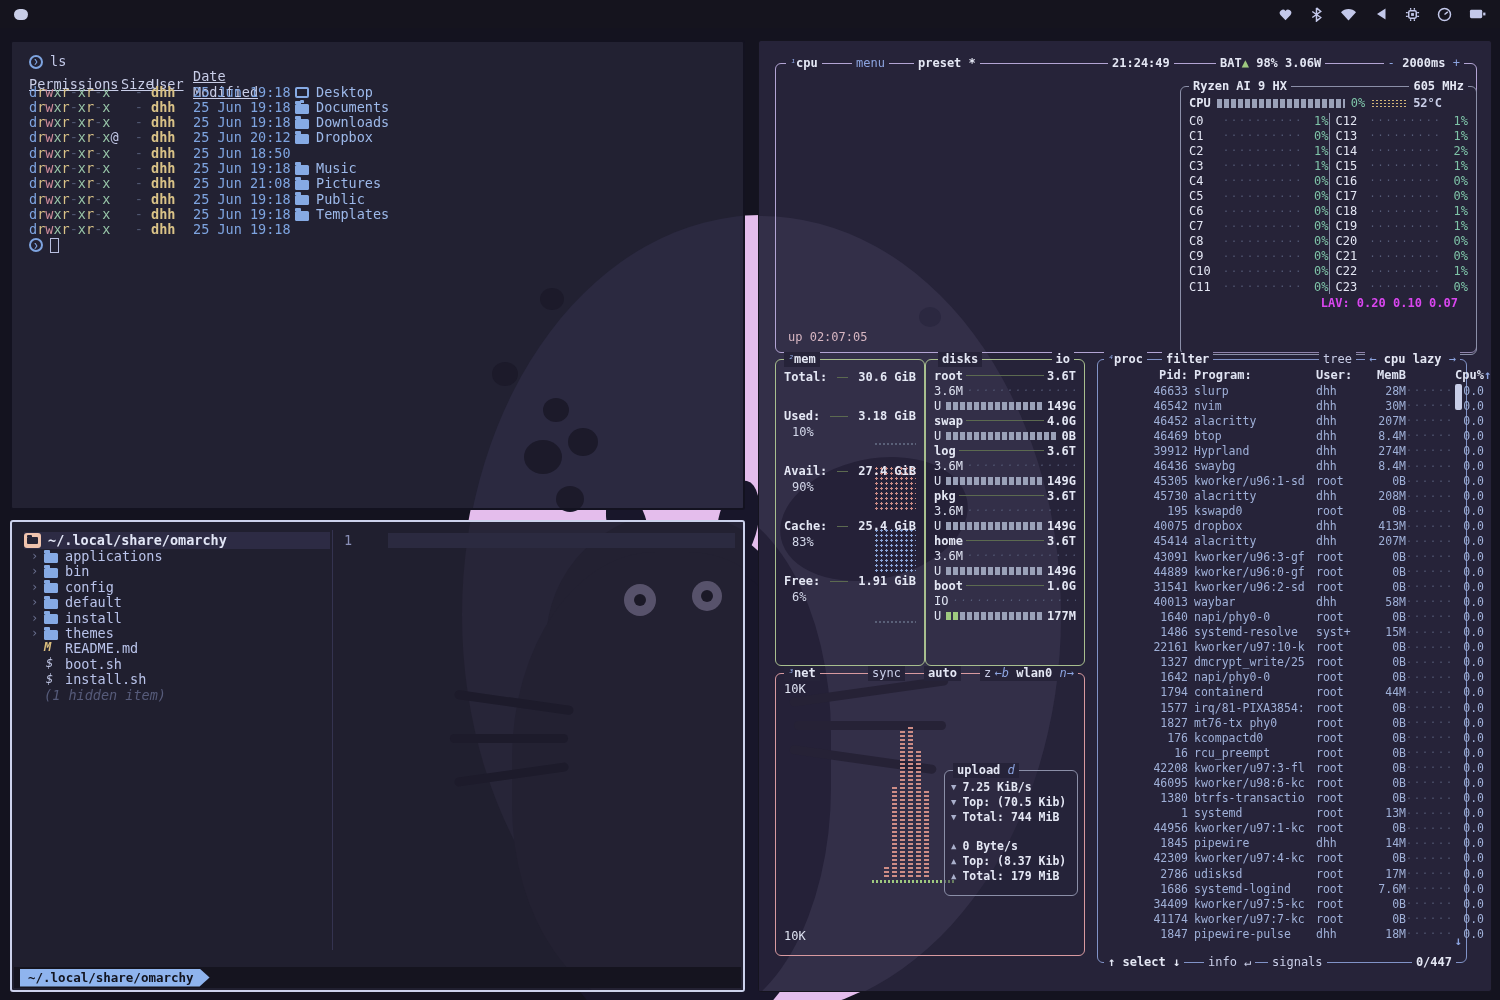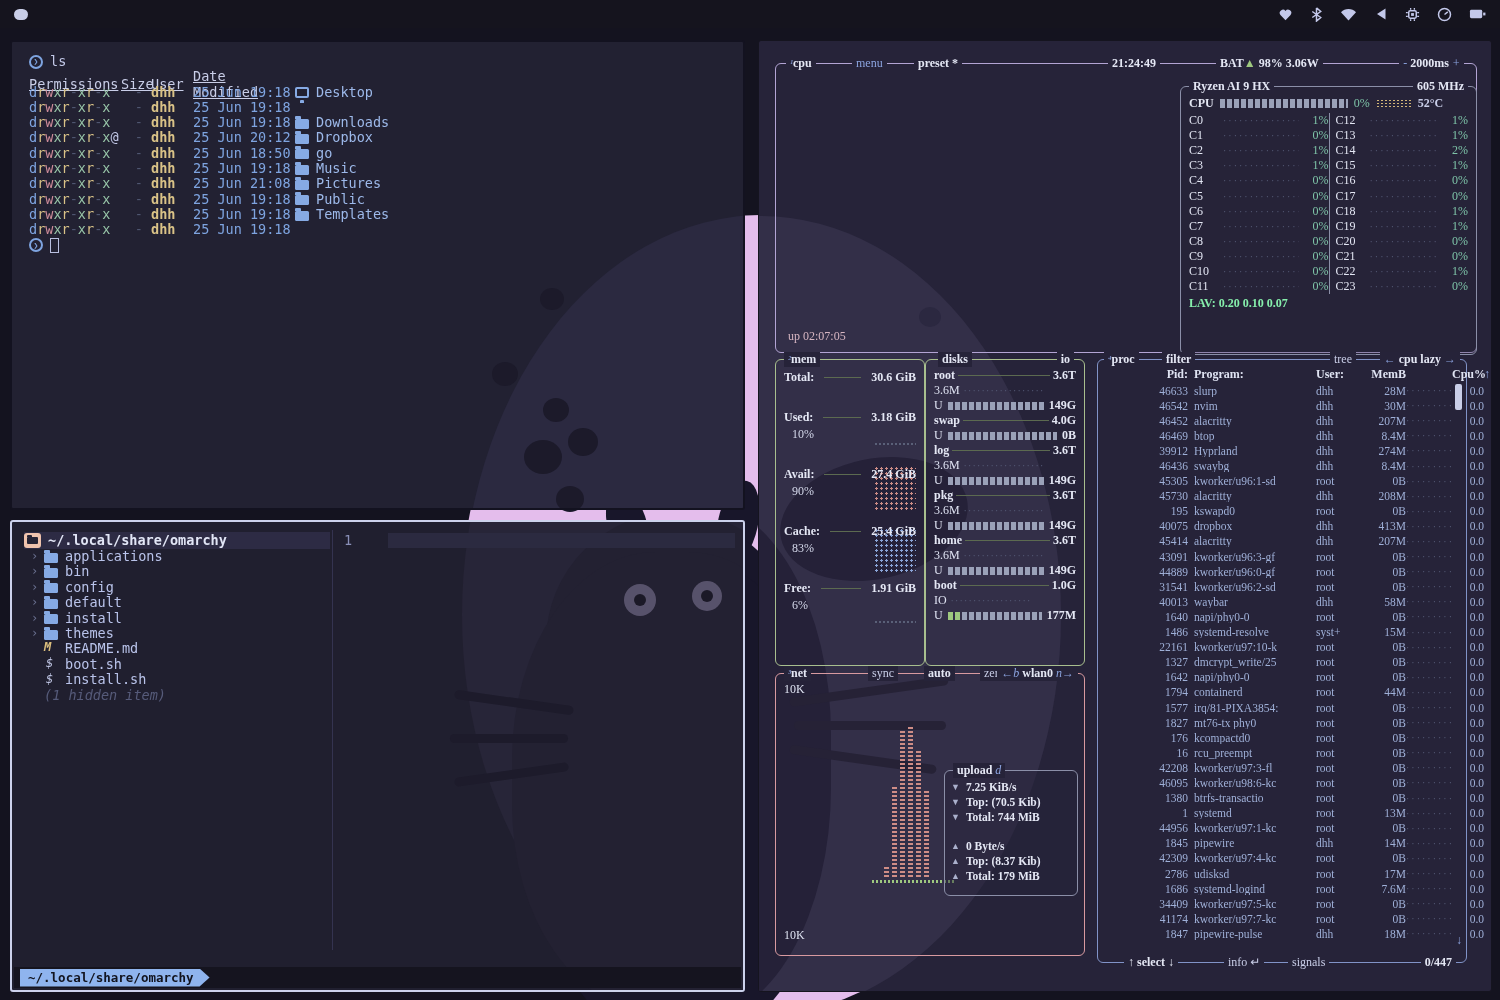--- a/index.html
+++ b/index.html
@@ -79,41 +79,41 @@
   .lnum { color:#8a90b8; }
   .cursorline { position:absolute; left:44px; right:0; top:1px; height:15px; background:#2b2a40; }
   .fm-status { position:absolute; left:2px; right:2px; bottom:2px; height:21px; background:#15141f; z-index:3; display:flex; align-items:center; }
   .fm-chip { margin-left:6px; background:#8fb4ee; color:#12141f; font-weight:bold; font-size:12.5px;
     padding:1px 16px 2px 8px; clip-path:polygon(0 0, calc(100% - 10px) 0, 100% 50%, calc(100% - 10px) 100%, 0 100%); }
 
   
   .winC { left:758px; top:40px; width:734px; height:952px; background:#262339; border:1px solid #15141f;
     color:#c9cee8; font-size:12px; }
   .winC .deco { z-index:0; }
-  .bbox { position:absolute; border:1px solid var(--c); border-radius:6px; z-index:3;font-family:Liberation Serif, serif; }
+  .bbox { position:absolute; border:1px solid var(--c); border-radius:6px; z-index:3; }
   .bt { position:absolute; top:-8px; background:#262339; padding:0 4px; white-space:nowrap; font-size:12px; height:15px; }
-  .btb { position:absolute; bottom:-8px; background:#262339; padding:0 4px; white-space:nowrap; font-size:12px; height:15px;margin-left:20px; }
+  .btb { position:absolute; bottom:-8px; background:#262339; padding:0 4px; white-space:nowrap; font-size:12px; height:15px; }
   .bt b, .btb b { color:#e4e7f4; }
   .blue { color:#8ca4e0; } .grn { color:#9ec87f; } .sup { color:#8ca4e0; font-size:10px; }
   .bx-cpu { left:16px; top:22px; width:702px; height:290px; --c:#b3a4d4; }
   .uptime { position:absolute; left:12px; bottom:8px; color:#d7b6c2; }
   .ryzen { position:absolute; left:404px; top:22px; width:297px; height:269px; --c:#8b8fa8; background:rgba(38,35,57,0.25); }
   .ryz-in { padding:8px 8px 0 8px; }
   .cpurow { display:flex; align-items:center; gap:6px; height:16px; margin-bottom:2px; }
   .cpurow .lab { font-weight:bold; color:#e4e7f4; }
   .segbar { height:9px; width:128px; background:repeating-linear-gradient(90deg,#9aa1b8 0 5px,transparent 5px 7px); }
   .teal { color:#7ec4a8; }
   .ydith { width:36px; height:9px; background-image:radial-gradient(#d2b578 1px,transparent 1.2px); background-size:4px 3px; }
   .cores { display:flex; }
   .ccol { width:50%; } .ccol.r { border-left:1px solid #8b8fa8; padding-left:6px; }
   .crow { display:flex; align-items:center; height:15.1px; }
   .cid { width:34px; color:#e4e7f4; }
   .cdots { flex:1; overflow:hidden; white-space:nowrap; color:#565c78; font-size:10px; letter-spacing:2px; }
   .cpct { width:30px; text-align:right; }
-  .lavrow { color:#86efac; font-weight:bold; padding:2px 10px 0 0; }
+  .lavrow { text-align:right; color:#d946ef; font-weight:bold; padding:2px 10px 0 0; }
 
   .bx-mem { left:16px; top:318px; width:150px; height:307px; --c:#a8bf8e; }
   .mem-in { padding:10px 8px 0 8px; position:relative; z-index:2; }
   .memrow { margin-bottom:25px; }
   .mline { display:flex; align-items:center; gap:10px; }
   .mline b { color:#e4e7f4; white-space:nowrap; }
   .fillg { flex:1; border-top:1px solid #5c6a50; min-width:4px; }
   .mpct { color:#d4d8ea; padding-left:8px; margin-top:2px; }
   .mpct:empty { display:none; }
   .dith { position:absolute; right:8px; width:42px; background-image:radial-gradient(var(--dc) 1px,transparent 1.3px); background-size:5px 5px; z-index:2; }
@@ -275,20 +275,24 @@
               <i class="fico monitor"></i>
               <span>Desktop</span>
             </span>
           </div>
 
           <div class="lsgrid">
             <span class="perm"><span class="pc-d">d</span><span class="pc-r">r</span><span class="pc-w">w</span><span class="pc-x">x</span><span class="pc-r">r</span><span class="pc-dash">-</span><span class="pc-x">x</span><span class="pc-r">r</span><span class="pc-dash">-</span><span class="pc-x">x</span></span>
             <span class="size">-</span>
             <span class="user">dhh</span>
             <span class="date">25 Jun 19:18</span>
+            <span class="lsname">
+              <i class="fico folder"></i>
+              <span>Documents</span>
+            </span>
           </div>
 
           <div class="lsgrid">
             <span class="perm"><span class="pc-d">d</span><span class="pc-r">r</span><span class="pc-w">w</span><span class="pc-x">x</span><span class="pc-r">r</span><span class="pc-dash">-</span><span class="pc-x">x</span><span class="pc-r">r</span><span class="pc-dash">-</span><span class="pc-x">x</span></span>
             <span class="size">-</span>
             <span class="user">dhh</span>
             <span class="date">25 Jun 19:18</span>
             <span class="lsname">
               <i class="fico folder"></i>
               <span>Downloads</span>
@@ -304,24 +308,20 @@
               <i class="fico folder"></i>
               <span>Dropbox</span>
             </span>
           </div>
 
           <div class="lsgrid">
             <span class="perm"><span class="pc-d">d</span><span class="pc-r">r</span><span class="pc-w">w</span><span class="pc-x">x</span><span class="pc-r">r</span><span class="pc-dash">-</span><span class="pc-x">x</span><span class="pc-r">r</span><span class="pc-dash">-</span><span class="pc-x">x</span></span>
             <span class="size">-</span>
             <span class="user">dhh</span>
             <span class="date">25 Jun 18:50</span>
-            <span class="lsname">
-              <i class="fico folder"></i>
-              <span>go</span>
-            </span>
           </div>
 
           <div class="lsgrid">
             <span class="perm"><span class="pc-d">d</span><span class="pc-r">r</span><span class="pc-w">w</span><span class="pc-x">x</span><span class="pc-r">r</span><span class="pc-dash">-</span><span class="pc-x">x</span><span class="pc-r">r</span><span class="pc-dash">-</span><span class="pc-x">x</span></span>
             <span class="size">-</span>
             <span class="user">dhh</span>
             <span class="date">25 Jun 19:18</span>
             <span class="lsname">
               <i class="fico folder"></i>
               <span>Music</span>

